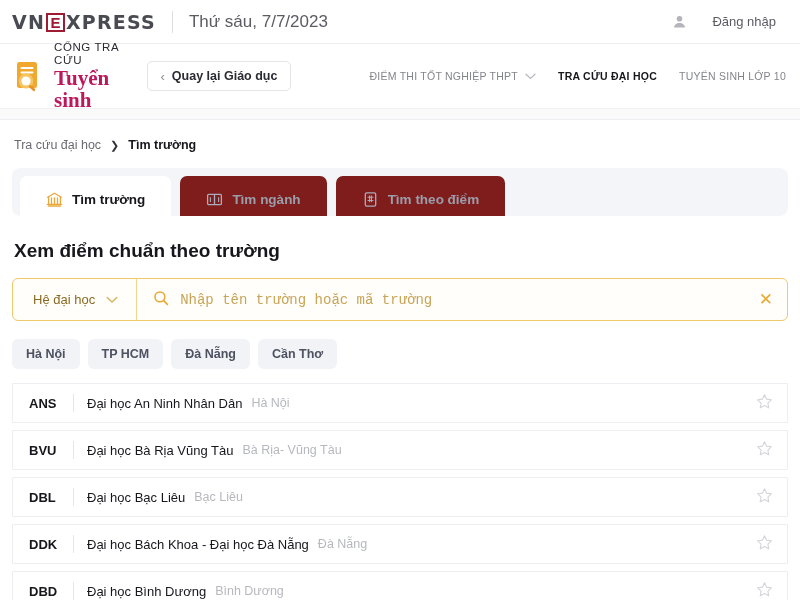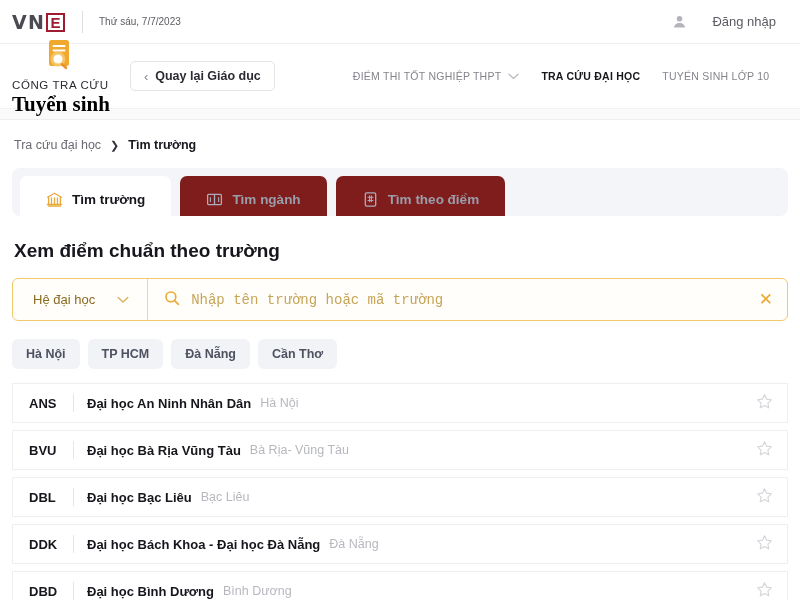--- a/index.html
+++ b/index.html
@@ -40,49 +40,49 @@
     letter-spacing: 0;
     margin: 0 1px;
     position: relative;
     top: 1px;
   }
   .topbar-sep {
     width: 1px; height: 22px;
     background: #dcdee2;
     margin: 0 16px;
   }
-  .topdate { font-size: 10px; color: #5b5b63; }
+  .topdate { font-size: 17px; color: #5b5b63; }
   .topright {
     margin-left: auto;
     display: flex; align-items: center;
     gap: 25px;
     font-size: 13px;
     color: #5b5b63;
   }
   .user-ico { width: 15px; height: 15px; display:block; }
 
   
   .navrow {
     height: 64px;
     display: flex;
     align-items: center;
     padding: 0 14px 0 12px;
     background: #fff;
   }
-  .brand { display: flex; align-items: center; gap: 8px; flex-direction: column; }
+  .brand { display: flex; align-items: center; gap: 8px; }
   .brand-ico { width: 34px; height: 34px; flex: none; display:block; }
   .brand-t1 {
     font-family: "Liberation Sans", sans-serif;
     font-size: 11.5px; letter-spacing: .6px;
     color: #2b2b33; line-height: 1.15;
   }
   .brand-t2 {
     font-family: "Liberation Serif", "DejaVu Serif", serif;
     font-size: 21px; font-weight: 700;
-    color: #000000; line-height: 1.05;
+    color: #be185d; line-height: 1.05;
   }
   .backbtn {
     margin-left: 20px;
     display: flex; align-items: center; gap: 7px;
     height: 30px; padding: 0 13px;
     border: 1px solid #e2e4e8;
     border-radius: 5px;
     background: #fff;
     font-size: 12.5px; font-weight: 700;
     color: #2b2b33;
@@ -157,21 +157,21 @@
   .searchbar {
     display: flex;
     align-items: stretch;
     height: 43px;
     border: 1px solid #f0c96b;
     border-radius: 6px;
     background: #fffefb;
     overflow: hidden;
   }
   .seg-select {
-    display: flex; align-items: center; gap: 22px;
+    display: flex; align-items: center; gap: 11px;
     padding: 0 18px 0 20px;
     font-size: 13px;
     color: #8a6a20;
     border-right: 1px solid #f3d68c;
     white-space: nowrap;
   }
   .seg-search {
     flex: 1;
     display: flex; align-items: center;
     gap: 11px;
@@ -209,31 +209,32 @@
     border: 1px solid #eceef1;
     border-radius: 1px;
     background: #fff;
     padding: 0 14px 0 16px;
   }
   .code {
     font-size: 13px; font-weight: 700; color: #16161c;
     width: 44px; flex: none;
   }
   .vdiv { width:1px; height:18px; background:#e4e6ea; margin-right:13px; }
-  .rname { font-size: 13px; font-weight: 700; color: #16161c; white-space: nowrap; }
+  .rname { font-size: 13px; font-weight: 400; color: #16161c; white-space: nowrap; }
   .rprov { font-size: 12.5px; color: #b6b8be; margin-left: 9px; white-space: nowrap; }
   .star { margin-left: auto; display:block; flex:none; }
 </style>
 </head>
 <body>
 
 <div class="topbar">
   <div class="logo">
     <span class="logo-txt">VN</span>
       <span class="logo-e">E</span>
+      <span class="logo-txt">XPRESS</span>
   </div>
   <div class="topbar-sep"></div>
   <div class="topdate">Thứ sáu, 7/7/2023</div>
 
   <div class="topright">
     <span>
       <svg class="user-ico" viewBox="0 0 16 16" fill="#b4b5bb">
         <circle cx="8" cy="5" r="3"></circle>
         <path d="M2.2 14.5c0-3.2 2.6-5 5.8-5s5.8 1.8 5.8 5z"></path>
       </svg>

